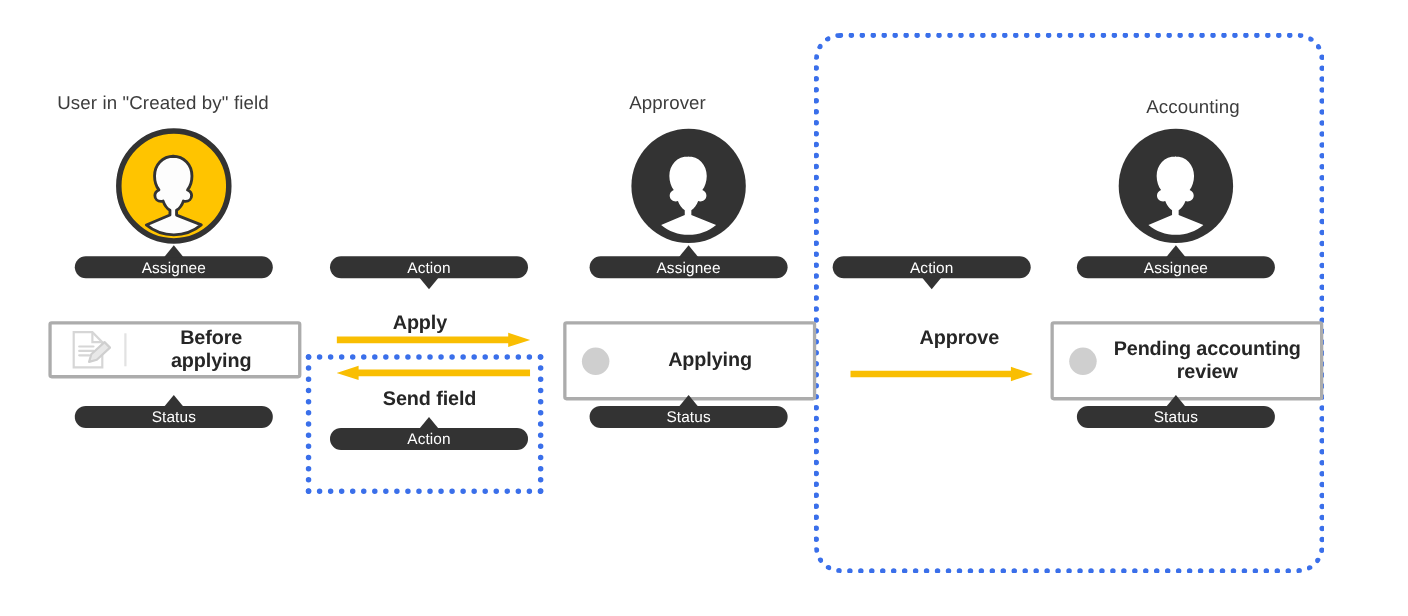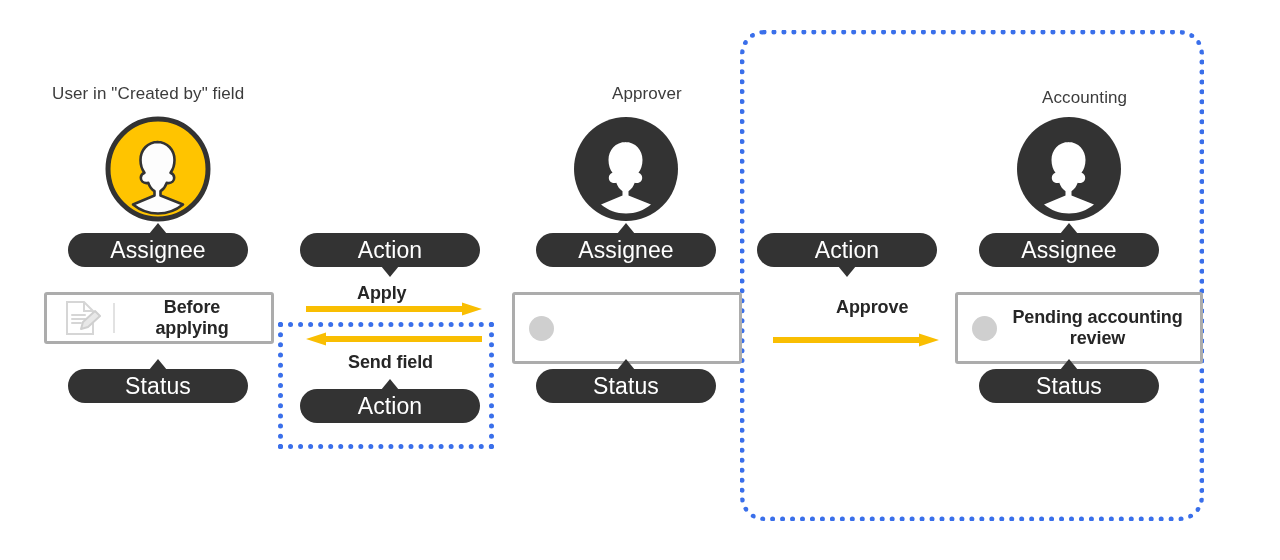--- a/index.html
+++ b/index.html
@@ -32,25 +32,25 @@
     letter-spacing:0.1px;
   }
 
   
   .avatar{position:absolute;width:110px;height:110px;}
   .avatar svg{display:block;width:110px;height:110px;}
 
   
   .pill{
     position:absolute;
-    height:34px;
+    height:20px;
     background:#333333;
     border-radius:17px;
     color:#ffffff;
-    font-size:23px;
+    font-size:14px;
     display:flex;
     align-items:center;
     justify-content:center;
     letter-spacing:0.1px;
   }
   .pill .tip{
     position:absolute;
     width:0;height:0;
     border-left:9px solid transparent;
     border-right:9px solid transparent;
@@ -165,36 +165,37 @@
     <svg width="176" height="18" viewBox="0 0 176 18" aria-hidden="true">
       <path d="M176 6H20V2.5L0 9l20 6.5V12h156z" fill="#F9BE02"></path>
     </svg>
   </div>
   <div class="action-label" style="left:348px;top:352px;">Send field</div>
   <div class="pill tip-up" style="left:300px;top:389px;width:180px;">
     <span class="tip"></span>
     <span>Action</span>
   </div>
 
-  <div class="role-title" style="left:612px;top:84px;">Approver</div>
+  <div class="role-title" style="left:572px;top:84px;">Approver</div>
 
   <div class="avatar" style="left:571px;top:114px;">
     <svg viewBox="0 0 110 110" aria-hidden="true">
       <circle cx="55" cy="55" r="52" fill="#333333"></circle>
       <path d="M55 28c-10.5 0-17.5 8-17.5 18 0 5.2 1.6 9.6 4 12.7-2.3 1-3.7 2.6-3.7 5 0 3.3 2.6 5.4 5.6 5.4 .7 0 1.3-.1 1.9-.3 1.2 3.6 3.4 6.6 6.2 8.4v4.3L30 90.5c7 5.8 15.6 9 25 9s18-3.2 25-9L57.5 81.5v-4.3c2.8-1.8 5-4.8 6.2-8.4 .6 .2 1.2 .3 1.9 .3 3 0 5.6-2.1 5.6-5.4 0-2.4-1.4-4-3.7-5 2.4-3.1 4-7.5 4-12.7 0-10-7-18-17.5-18z" fill="#FFFFFF"></path>
     </svg>
   </div>
 
   <div class="pill tip-up" style="left:536px;top:233px;width:180px;">
     <span class="tip"></span>
     <span>Assignee</span>
   </div>
 
   <div class="status-box" style="left:512px;top:292px;width:230px;height:72px;">
     <span class="dot-icon"></span>
+    <span class="label center">Applying</span>
   </div>
 
   <div class="pill tip-up" style="left:536px;top:369px;width:180px;">
     <span class="tip"></span>
     <span>Status</span>
   </div>
 
   <div class="pill tip-down" style="left:757px;top:233px;width:180px;">
     <span class="tip"></span>
     <span>Action</span>

